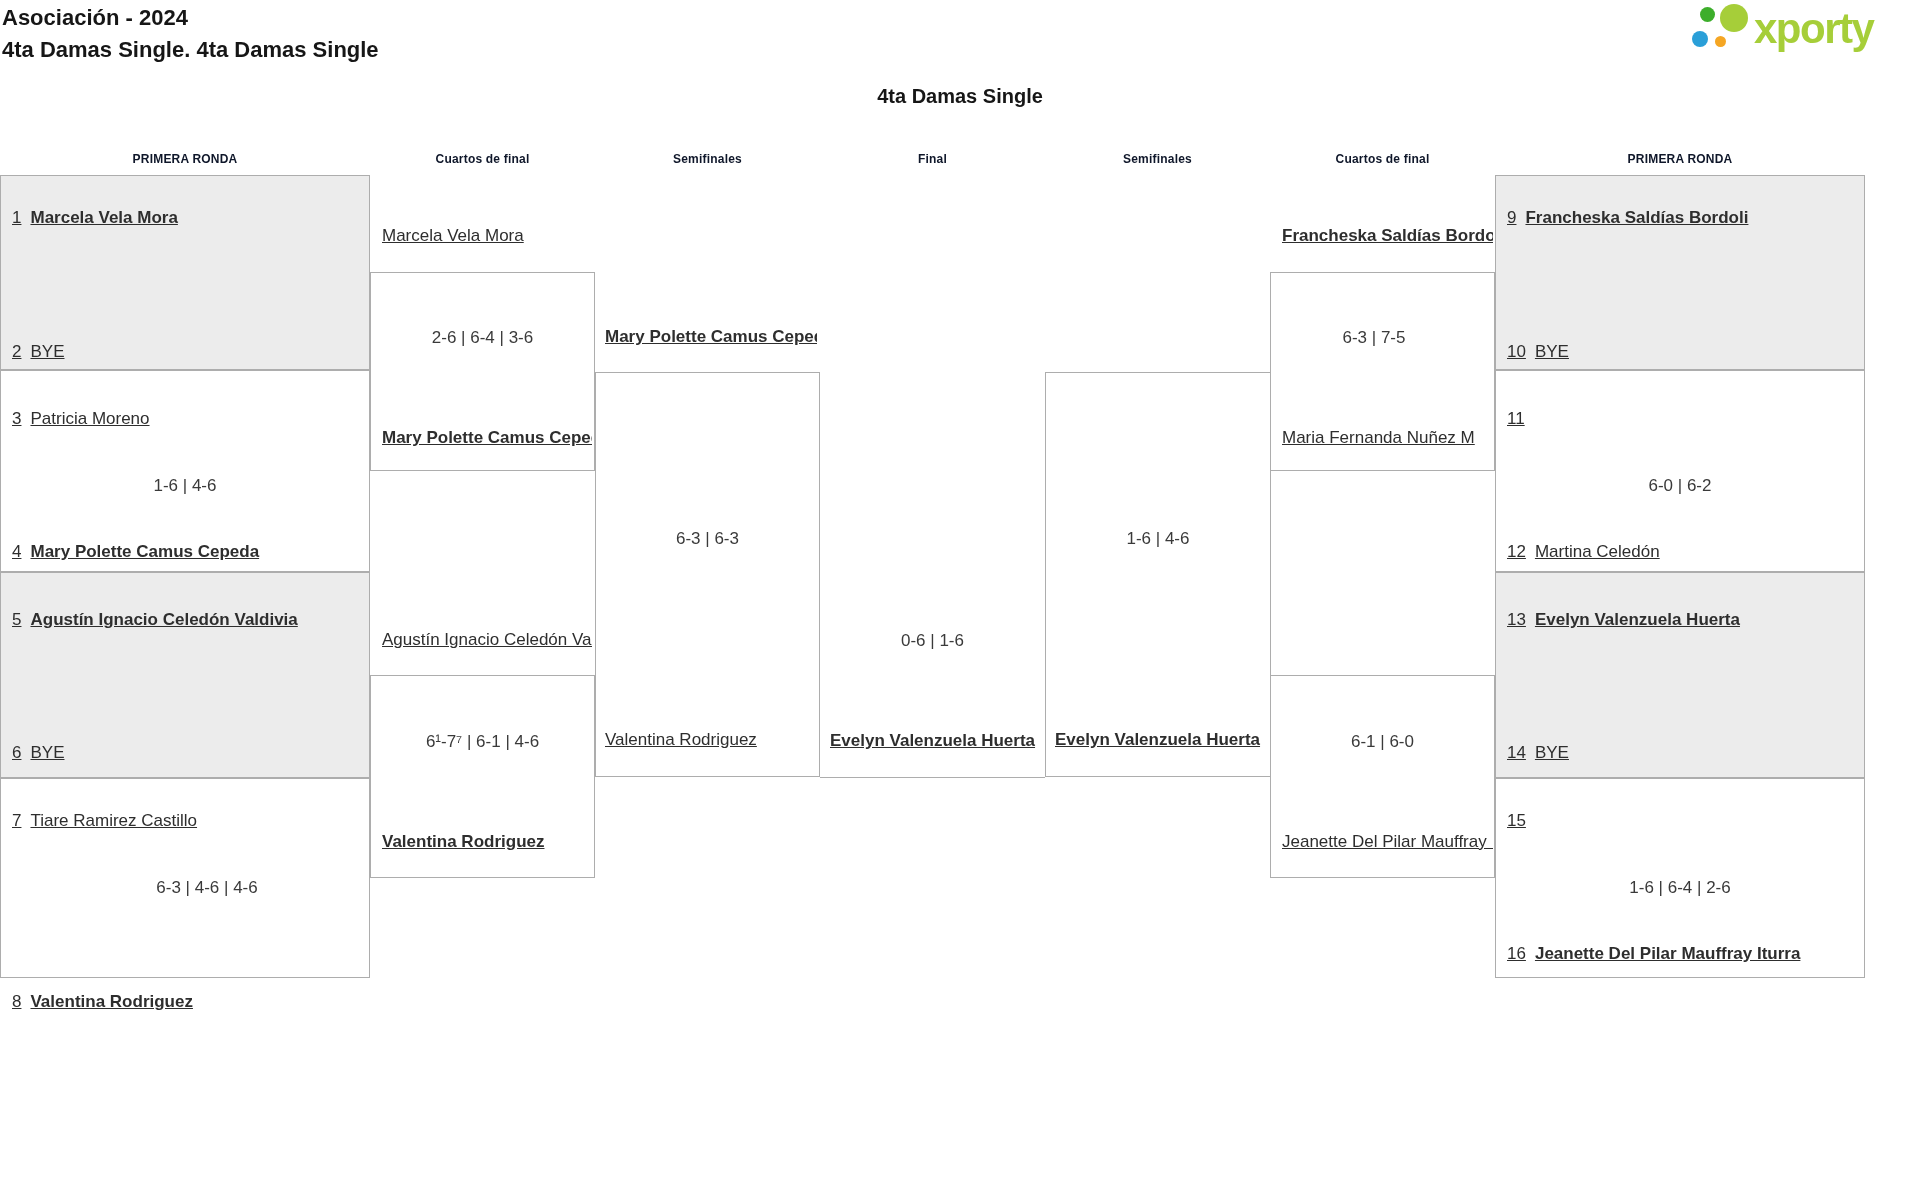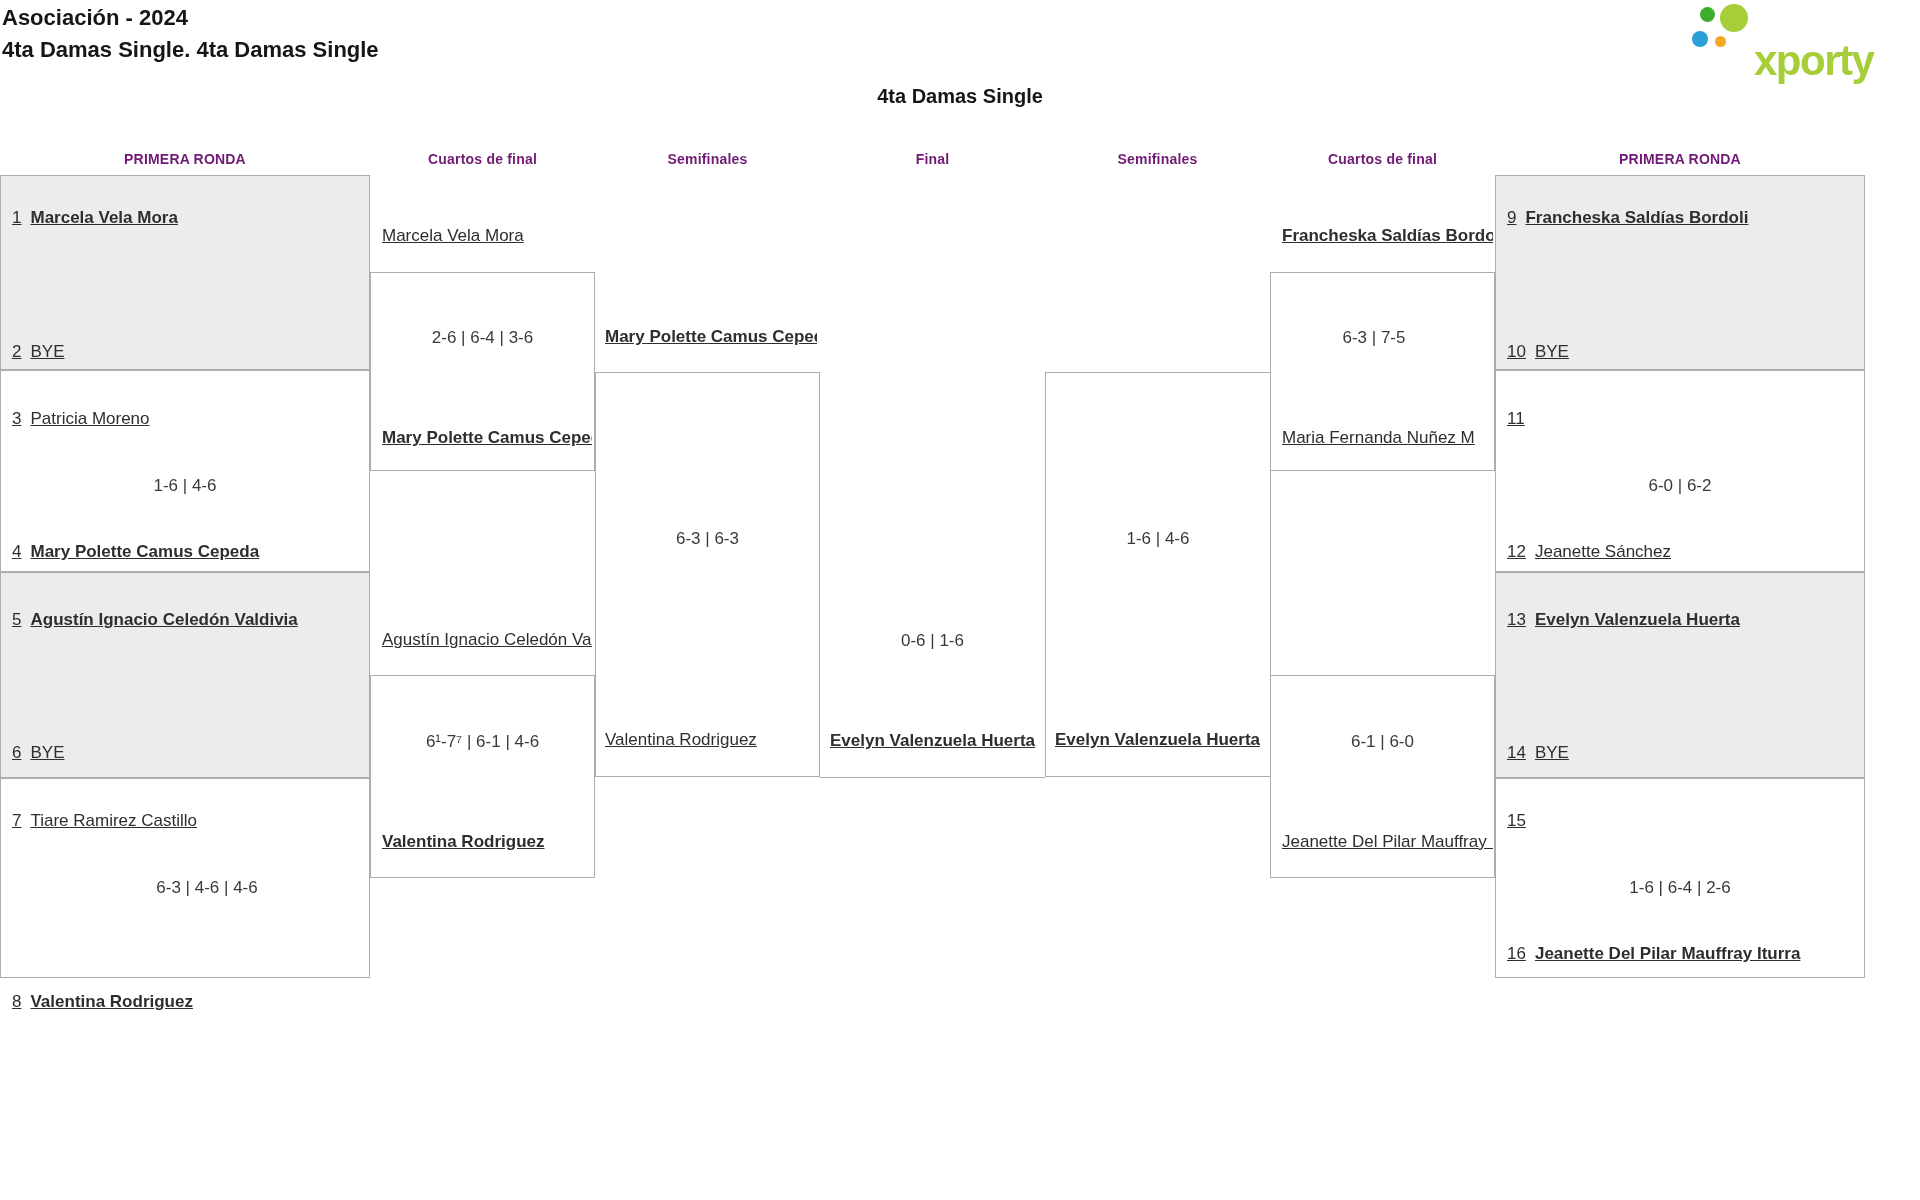--- a/index.html
+++ b/index.html
@@ -1,31 +1,31 @@
 <!DOCTYPE html>
 <html><head>
 <meta charset="utf-8">
 <style>
   html,body{margin:0;padding:0;}
   body{width:1920px;height:1200px;position:relative;background:#ffffff;
        font-family:"Liberation Sans",sans-serif;color:#2e2e2e;overflow:hidden;}
   .apptitle{position:absolute;font-size:22px;font-weight:700;color:#161616;line-height:28px;white-space:nowrap;}
   .btitle{position:absolute;font-size:20px;font-weight:700;color:#161616;text-align:center;line-height:24px;}
-  .roundhdr{position:absolute;font-size:14px;font-weight:600;color:#701a75;text-align:center;line-height:22px;letter-spacing:.2px;}
+  .roundhdr{position:absolute;font-size:12px;font-weight:600;color:#0f172a;text-align:center;line-height:22px;letter-spacing:.2px;}
   .frbox{position:absolute;border:1px solid #adadad;box-sizing:border-box;background:#ffffff;}
   .frbox.shade{background:#ececec;}
   .mrect{position:absolute;border:1px solid #adadad;box-sizing:border-box;background:transparent;}
   .champ-line{position:absolute;border-top:1px solid #adadad;height:0;}
   .pl{position:absolute;font-size:17px;line-height:22px;color:#2e2e2e;white-space:nowrap;overflow:hidden;text-decoration:underline;}
   .seed{margin-right:9px;font-weight:400;color:#2e2e2e;}
   .w{font-weight:700;}
   .score{position:absolute;font-size:17px;line-height:22px;color:#3a3a3a;text-align:center;white-space:nowrap;}
   .logo{position:absolute;width:210px;height:62px;}
   .dot{position:absolute;border-radius:50%;}
-  .wordmark{position:absolute;font-size:42px;font-weight:800;letter-spacing:-1.5px;color:#a6ce39;line-height:46px;margin-top:32px;}
+  .wordmark{position:absolute;font-size:42px;font-weight:800;letter-spacing:-1.5px;color:#a6ce39;line-height:46px;}
 </style>
 </head>
 <body>
 
 <div class="apptitle" style="left:2px;top:4px">Asociación - 2024</div>
 <div class="apptitle" style="left:2px;top:36px">4ta Damas Single. 4ta Damas Single</div>
 <div class="btitle" style="left:0;width:1920px;top:84px">4ta Damas Single</div>
 
 <div class="logo" style="left:1690px;top:4px">
   <span class="dot" style="left:10px;top:3px;width:15px;height:15px;background:#3dae2b"></span>
@@ -94,21 +94,21 @@
   <span class="seed">9</span><span class="w">Francheska Saldías Bordoli</span>
 </div>
 <div class="pl" style="left:1507px;top:341px;width:346px">
   <span class="seed">10</span><span>BYE</span>
 </div>
 <div class="pl" style="left:1507px;top:408px;width:346px">
   <span class="seed">11</span><span></span>
 </div>
 <div class="score" style="left:1495px;width:370px;top:475px">6-0 | 6-2</div>
 <div class="pl" style="left:1507px;top:541px;width:346px">
-  <span class="seed">12</span><span>Jeanette Sánchez</span>
+  <span class="seed">12</span><span>Martina Celedón</span>
 </div>
 <div class="pl" style="left:1507px;top:609px;width:346px">
   <span class="seed">13</span><span class="w">Evelyn Valenzuela Huerta</span>
 </div>
 <div class="pl" style="left:1507px;top:742px;width:346px">
   <span class="seed">14</span><span>BYE</span>
 </div>
 <div class="pl" style="left:1507px;top:810px;width:346px">
   <span class="seed">15</span><span></span>
 </div>

